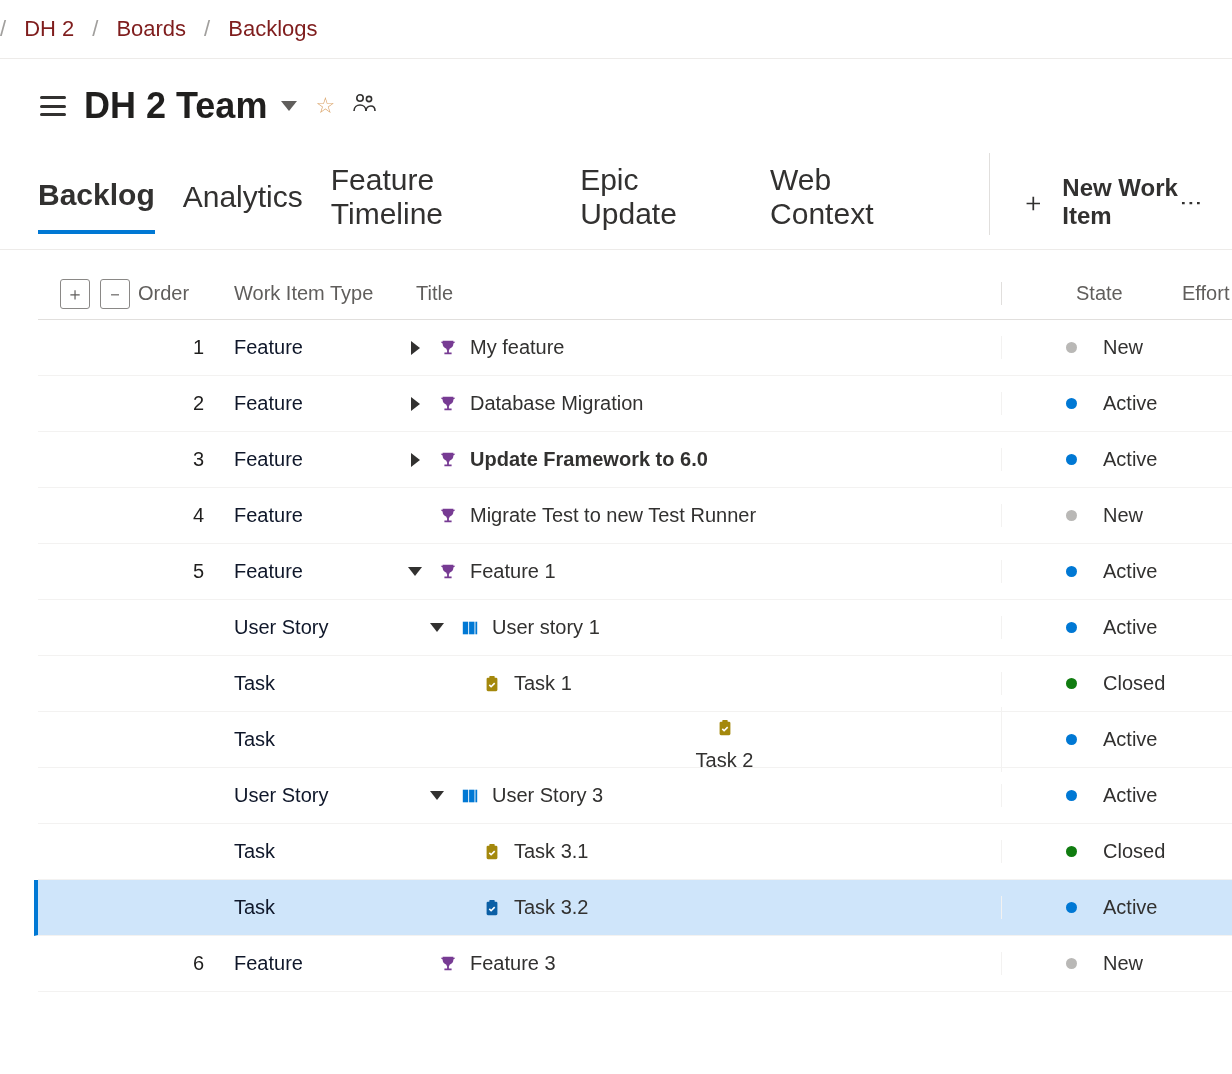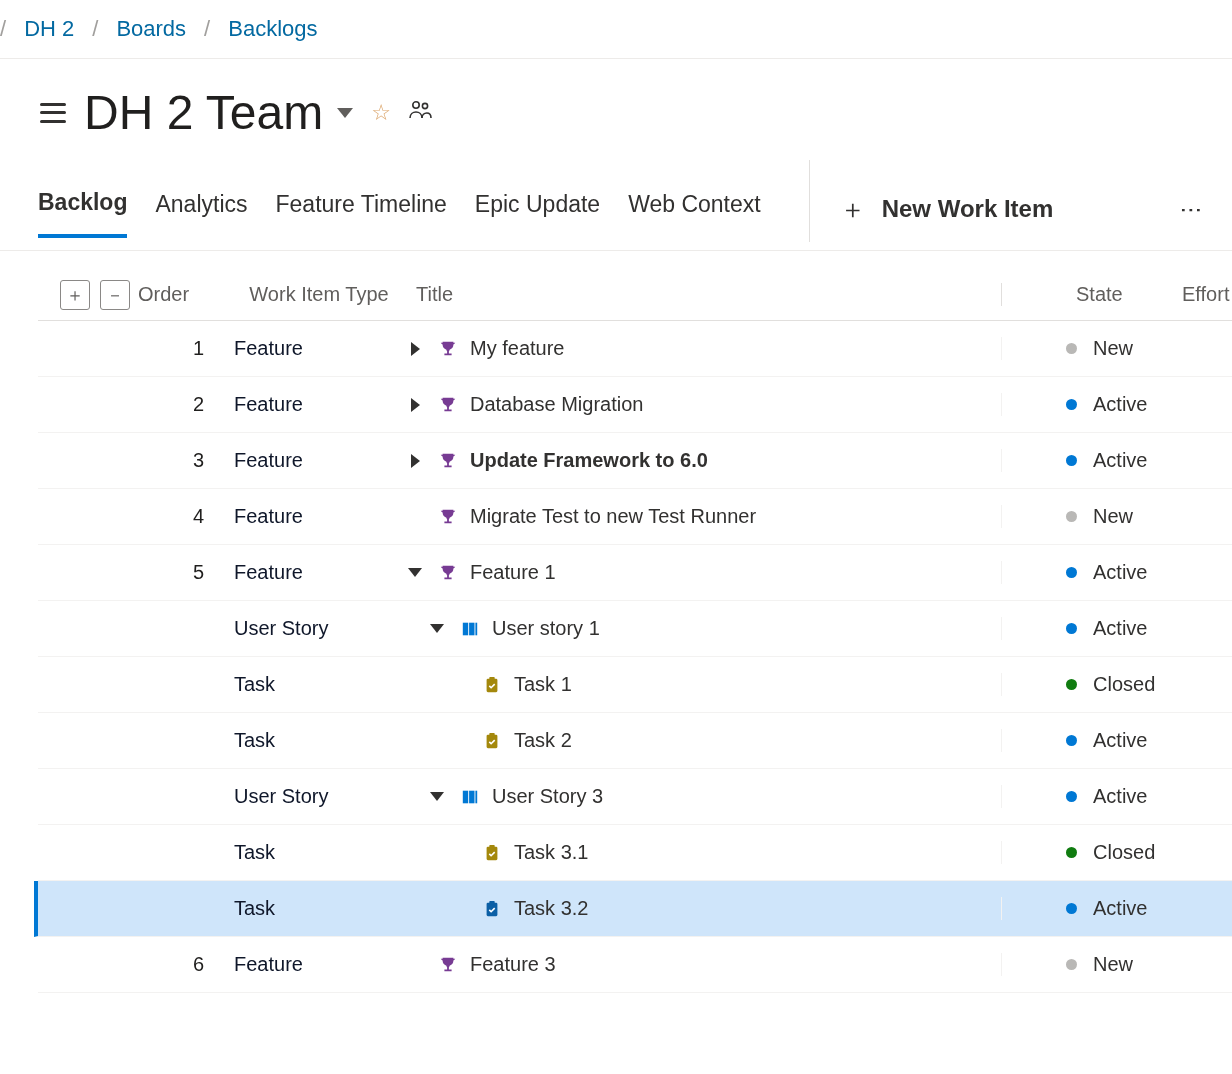--- a/index.html
+++ b/index.html
@@ -14,35 +14,35 @@
   .breadcrumb {
     display: flex;
     align-items: center;
     padding: 16px 0 16px 0;
     font-size: 22px;
     color: #605e5c;
     gap: 18px;
     border-bottom: 1px solid #edebe9;
   }
   .breadcrumb .sep { color: #a19f9d; }
-  .breadcrumb a { color: #0369a1; text-decoration: none; }
+  .breadcrumb a { color: #7f1d1d; text-decoration: none; }
   .page-header {
     display: flex;
     align-items: center;
     padding: 26px 0 0 40px;
     gap: 18px;
   }
   .menu-icon {
     width: 26px; height: 20px;
     display: inline-flex; flex-direction: column; justify-content: space-between;
   }
   .menu-icon span { height: 3px; background: #323130; border-radius: 2px; }
   .page-title {
-    font-size: 48px;
-    font-weight: 400;
+    font-size: 36px;
+    font-weight: 700;
     color: #201f1e;
   }
   .chev-down-icon {
     width:0;height:0;
     border-left:8px solid transparent;
     border-right:8px solid transparent;
     border-top:10px solid #605e5c;
     margin-left:-4px;
     cursor:pointer;
   }
@@ -50,21 +50,21 @@
   .people-icon { font-size:22px; color:#323130; cursor:pointer; }
   .tabs-row {
     display:flex;
     align-items:center;
     padding-left:38px;
     margin-top:28px;
     border-bottom:1px solid #edebe9;
     position:relative;
   }
   .tab {
-    font-size:23px;
+    font-size:30px;
     padding:8px 0 18px 0;
     margin-right:28px;
     color:#323130;
     cursor:pointer;
   }
   .tab.active {
     font-weight:700;
     border-bottom:4px solid #0078d4;
   }
   .divider-v {
@@ -100,41 +100,41 @@
     width:30px;height:30px;
     border:1.5px solid #8a8886;
     border-radius:3px;
     display:inline-flex;align-items:center;justify-content:center;
     font-size:18px;
     cursor:pointer;
   }
   .btn-box + .btn-box { margin-left:6px; }
   .col-exp { width:100px; padding-left:22px; display:flex; gap:4px;}
   .col-order { width:96px; text-align:left; }
-  .col-type  { width:170px; text-align:center; }
+  .col-type  { width:170px; text-align:left; }
   .col-title { flex:1; text-align:left; border-right:1px solid #e1dfdd; padding-left:12px;}
   .col-state { width:170px; padding-left:74px; }
   .col-effort{ width:60px; padding-left:10px;}
   .row {
     display:flex;
     align-items:center;
     height:56px;
     border-bottom:1px solid #f3f2f1;
     font-size:20px;
   }
   .row.selected {
     background:#cfe5fa;
     border-left:4px solid #0078d4;
     margin-left:-4px;
   }
   .cell-exp { width:100px; }
   .cell-order { width:96px; text-align:right; padding-right:30px; color:#201f1e;}
   .cell-type  { width:170px; color:#0f172a;}
   .cell-title { flex:1; display:flex; align-items:center; gap:12px; padding-left:0; border-right:1px solid #f3f2f1;}
-  .cell-state { width:170px; display:flex; align-items:center; gap:16px; padding-left:64px;}
+  .cell-state { width:170px; display:flex; align-items:center; gap:26px; padding-left:64px;}
   .cell-effort{ width:60px; }
   .chevron { width:22px; display:inline-flex; justify-content:center; cursor:pointer;}
   .chev-right::before{
     content:""; display:inline-block;
     width:0;height:0;
     border-top:7px solid transparent;
     border-bottom:7px solid transparent;
     border-left:9px solid #323130;
   }
   .chev-open::before{
@@ -349,21 +349,21 @@
         <div class="cell-state">
           <span class="state-dot dot-closed"></span>
           <span>Closed</span>
         </div>
         <div class="cell-effort"></div>
       </div>
       <div class="row">
         <div class="cell-exp"></div>
         <div class="cell-order"></div>
         <div class="cell-type">Task</div>
-        <div class="cell-title" style="padding-left: 44px;">
+        <div class="cell-title" style="padding-left: 44px; flex-direction: column;">
           <span class="chevron"></span>
           <span class="type-icon clip">
             <svg width="18" height="18" viewBox="0 0 20 20">
               <rect x="4" y="3" width="12" height="15" rx="1.5" fill="#a4880c"></rect>
               <rect x="7" y="1" width="6" height="4" rx="1" fill="#a4880c"></rect>
               <path d="M7 11l2 2 4-4" stroke="#fff" stroke-width="1.8" fill="none"></path>
             </svg>
           </span>
           <span>Task 2</span>
         </div>

